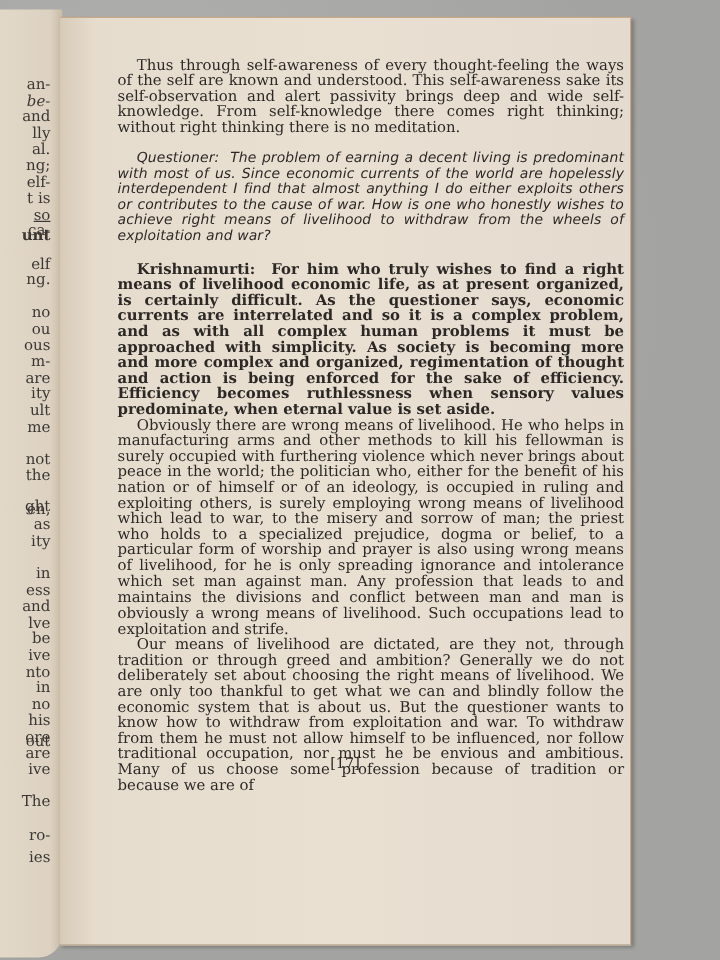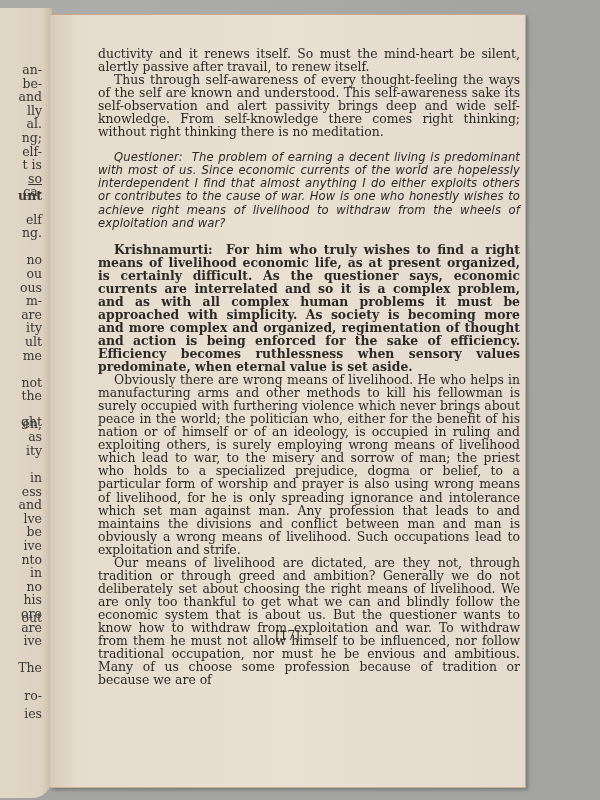--- a/index.html
+++ b/index.html
@@ -20,21 +20,21 @@
   .indent{text-indent:16px;}
   .question{font-style:italic;margin-top:13px !important;font-family:"DejaVu Sans","Liberation Sans",sans-serif;font-size:11.6px;line-height:13.05px;letter-spacing:.1px;}
   .speaker{margin-top:13px !important;font-weight:bold;}
   .pageno{position:absolute;left:0;width:475px;top:614px;text-align:center;font-size:12px;color:#2b2826;}
 </style>
 </head>
 <body>
 
 <div class="left-page" id="leftpage">
     <div class="left-line" style="top: 55px;">an-</div>
-    <div class="left-line" style="top: 68.6px;">be-</div>
+    <div class="left-line" style="top: 68.6px; font-style: italic;">be-</div>
     <div class="left-line" style="top: 82.2px;">and</div>
     <div class="left-line" style="top: 95.8px;">lly</div>
     <div class="left-line" style="top: 109.4px;">al.</div>
     <div class="left-line" style="top: 123px;">ng;</div>
     <div class="left-line" style="top: 136.6px;">elf-</div>
     <div class="left-line" style="top: 150.2px;">t is</div>
     <div class="left-line" style="top: 163.8px; text-decoration: underline;">so</div>
     <div class="left-line" style="top: 177.4px;">ca-</div>
     <div class="left-line" style="top: 181px; font-weight: bold;">unt</div>
     <div class="left-line" style="top: 204.6px;">elf</div>
@@ -70,21 +70,20 @@
     <div class="left-line" style="top: 612.6px;">are</div>
     <div class="left-line" style="top: 626.2px;">ive</div>
     <div class="left-line" style="top: 603px;">out</div>
     <div class="left-line" style="top: 653.4px;">The</div>
     <div class="left-line" style="top: 699px;">ies</div>
     <div class="left-line" style="top: 680.6px;">ro-</div>
   </div>
 
 <div class="right-page">
   <div class="text">
-    <p>ductivity and it renews itself. So must the mind-heart be silent, alertly passive after travail, to renew itself.</p>
     <p class="indent">Thus through self-awareness of every thought-feeling the ways of the self are known and understood. This self-awareness sake its self-observation and alert passivity brings deep and wide self-knowledge. From self-knowledge there comes right thinking; without right thinking there is no meditation.</p>
     <p class="indent question"><span>Questioner:</span>&nbsp; <span>The problem of earning a decent living is predominant with most of us. Since economic currents of the world are hopelessly interdependent I find that almost anything I do either exploits others or contributes to the cause of war. How is one who honestly wishes to achieve right means of livelihood to withdraw from the wheels of exploitation and war?</span></p>
     <p class="indent speaker"><span>Krishnamurti:</span>&nbsp; <span>For him who truly wishes to find a right means of livelihood economic life, as at present organized, is certainly difficult. As the questioner says, economic currents are interrelated and so it is a complex problem, and as with all complex human problems it must be approached with simplicity. As society is becoming more and more complex and organized, regimentation of thought and action is being enforced for the sake of efficiency. Efficiency becomes ruthlessness when sensory values predominate, when eternal value is set aside.</span></p>
     <p class="indent">Obviously there are wrong means of livelihood. He who helps in manufacturing arms and other methods to kill his fellowman is surely occupied with furthering violence which never brings about peace in the world; the politician who, either for the benefit of his nation or of himself or of an ideology, is occupied in ruling and exploiting others, is surely employing wrong means of livelihood which lead to war, to the misery and sorrow of man; the priest who holds to a specialized prejudice, dogma or belief, to a particular form of worship and prayer is also using wrong means of livelihood, for he is only spreading ignorance and intolerance which set man against man. Any profession that leads to and maintains the divisions and conflict between man and man is obviously a wrong means of livelihood. Such occupations lead to exploitation and strife.</p>
     <p class="indent">Our means of livelihood are dictated, are they not, through tradition or through greed and ambition? Generally we do not deliberately set about choosing the right means of livelihood. We are only too thankful to get what we can and blindly follow the economic system that is about us. But the questioner wants to know how to withdraw from exploitation and war. To withdraw from them he must not allow himself to be influenced, nor follow traditional occupation, nor must he be envious and ambitious. Many of us choose some profession because of tradition or because we are of</p>
   </div>
   <div class="pageno">[17]</div>
 </div>
 
 </body></html>

